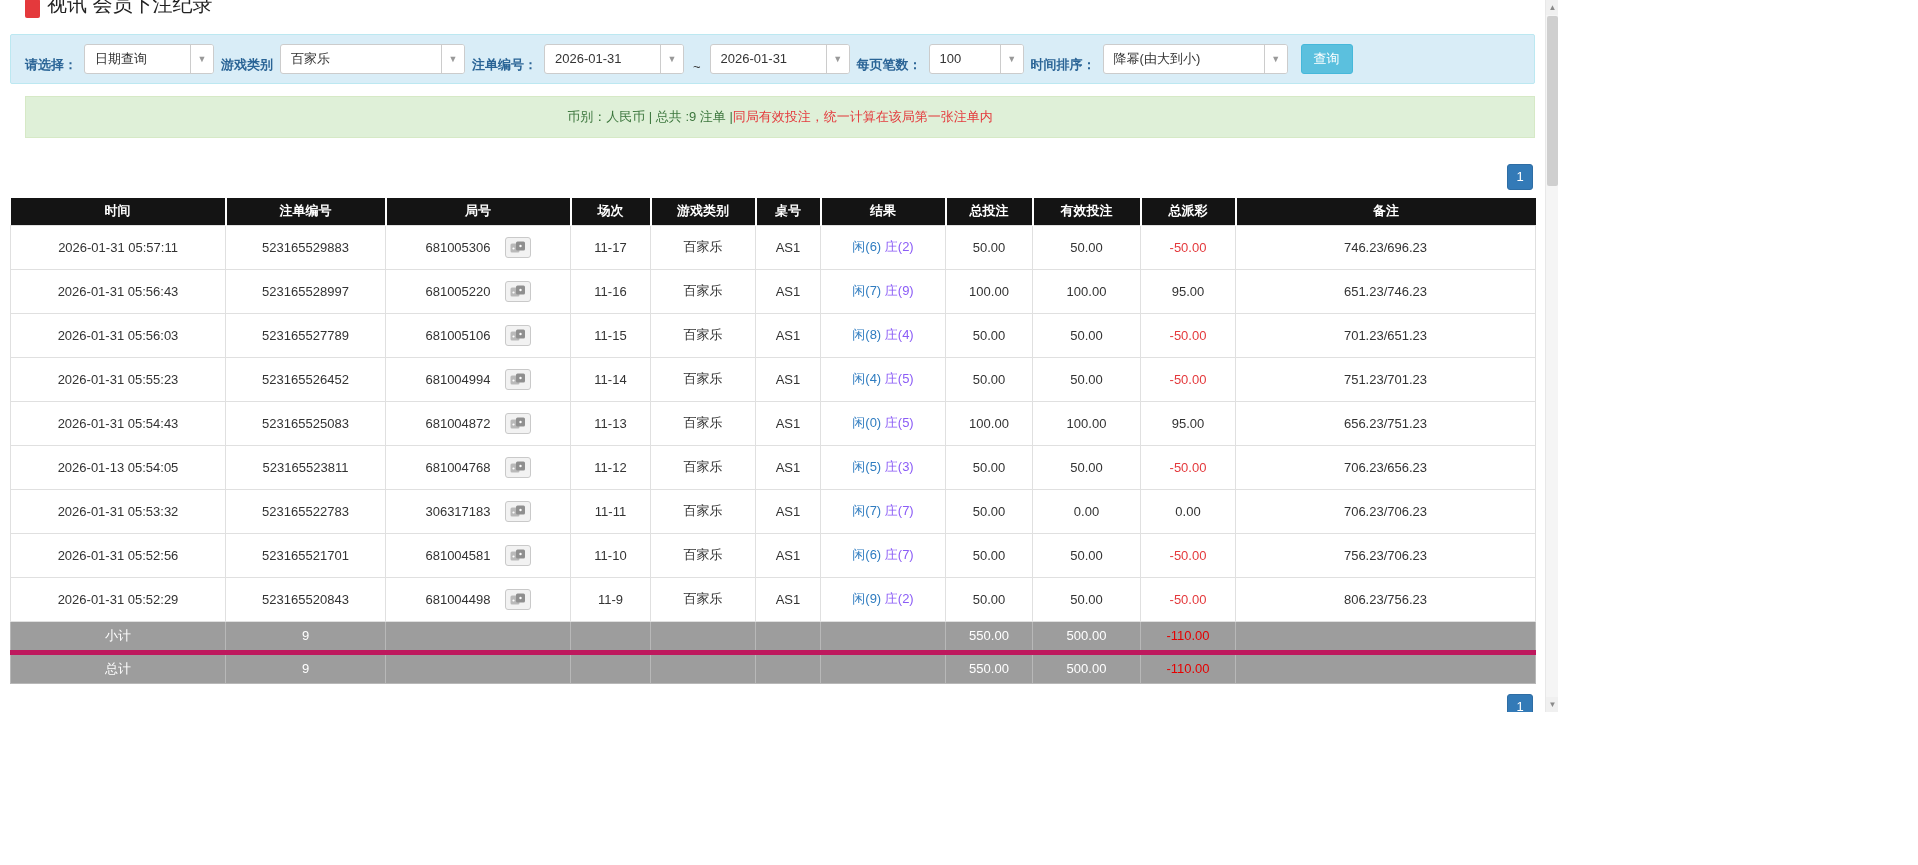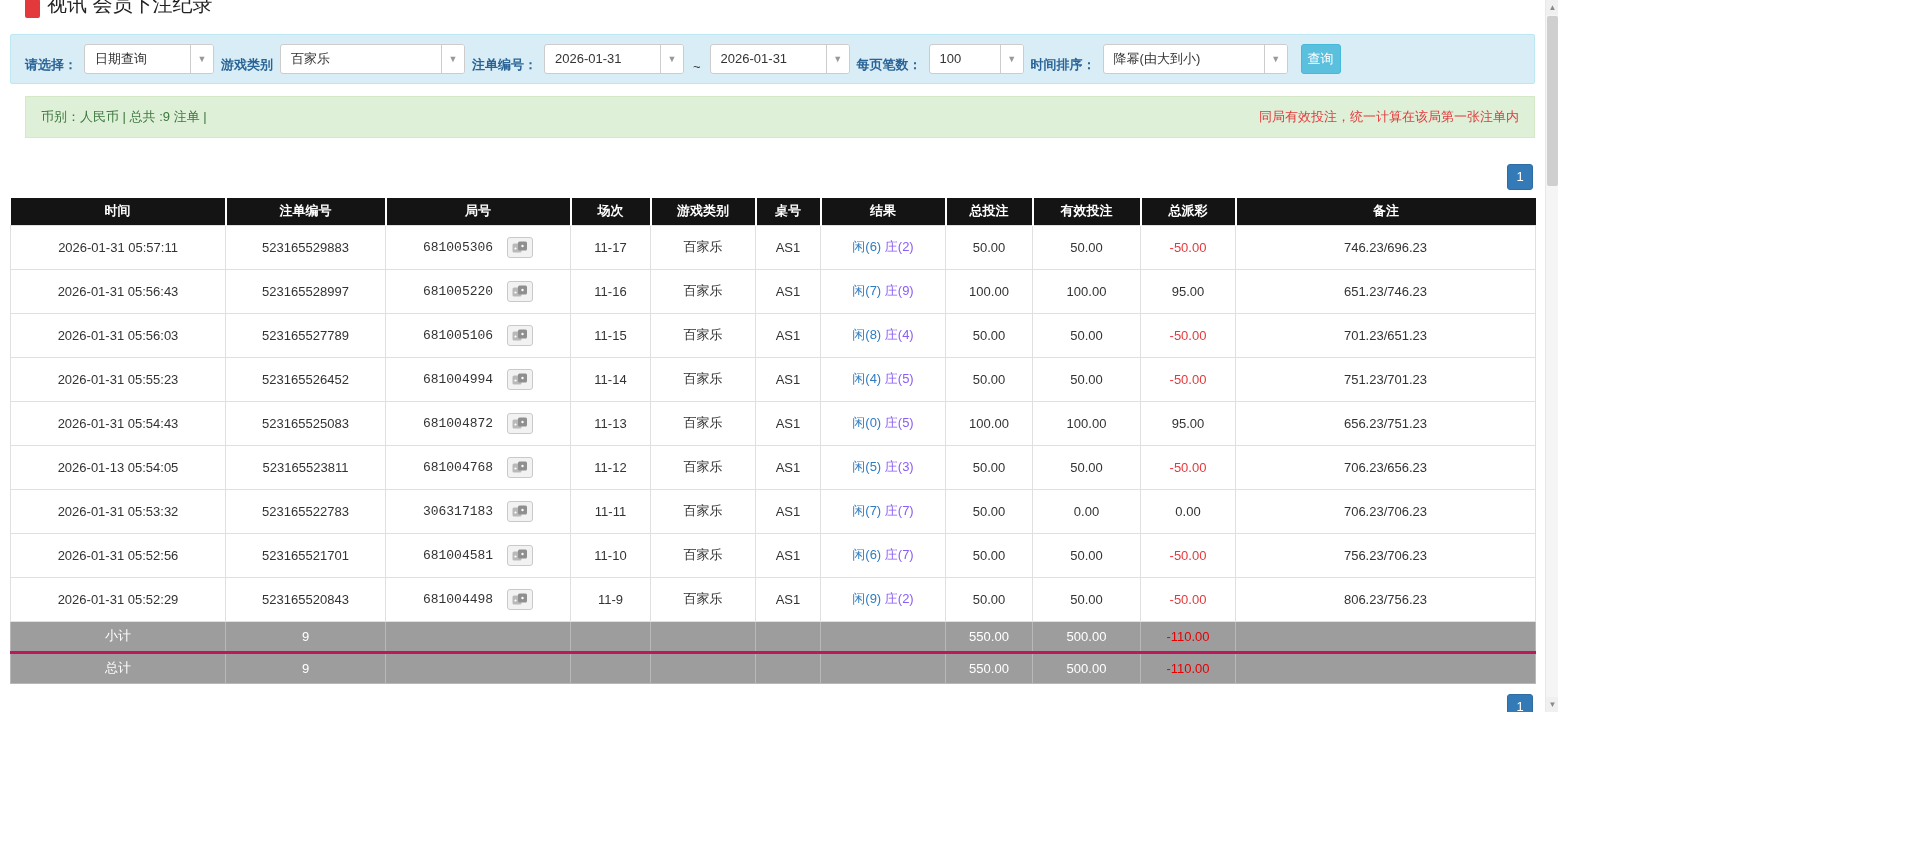--- a/index.html
+++ b/index.html
@@ -35,29 +35,29 @@
     width: 23px; border-left: 1px solid #ccc; display: flex; align-items: center;
     justify-content: center; color: #999; font-size: 9px; background: #fff; flex: 0 0 auto;
   }
   .w-select1 { width: 130px; }
   .w-game    { width: 185px; }
   .w-date    { width: 140px; }
   .w-perpage { width: 95px; }
   .w-sort    { width: 185px; }
   .tilde { font-size: 13px; color: #333; padding: 0 2px; }
   .btn-query {
-    margin-left: 6px; height: 30px; padding: 0 6px; background: #5bc0de;
+    margin-left: 6px; height: 30px; padding: 0 12px; background: #5bc0de;
     border: 1px solid #46b8da; border-radius: 3px; color: #fff; font-size: 13px;
     line-height: 28px; cursor: pointer; white-space: nowrap;
   }
 
   
   .info-bar {
     margin: 12px 10px 0 25px; background: #dff0d8; border: 1px solid #d6e9c6;
-    padding: 4px 15px; height: 42px; display: flex; justify-content: space-between;
+    padding: 4px 15px; height: 42px; display: flex; justify-content: center;
     align-items: center; font-size: 13px;
   }
   .info-left { color: #3c763d; }
   .info-right { color: #e4393c; }
 
   
   .pagination-top { margin: 26px 12px 8px 10px; text-align: right; }
   .pagination-bottom { margin: 10px 12px 0 10px; text-align: right; }
   .page-btn {
     display: inline-block; min-width: 26px; height: 26px; line-height: 24px;
@@ -69,34 +69,34 @@
   table.records { width: 1525px; margin: 6px 10px 0 10px; border-collapse: collapse; font-size: 13px; table-layout: fixed; }
   .records th {
     background: #141414; color: #fff; font-weight: bold; height: 27px;
     border-left: 2px solid #fff; text-align: center; font-size: 13px;
   }
   .records th:first-child { border-left: none; }
   .records td {
     border: 1px solid #e0e0e0; height: 44px; text-align: center;
     color: #333; background: #fff; padding: 2px 4px; overflow: hidden;
   }
-  .round-wrap { display: inline-flex; align-items: center; gap: 14px; font-family: Liberation Mono, monospace; }
+  .round-wrap { display: inline-flex; align-items: center; gap: 14px; }
   .round-icon {
     display: inline-flex; align-items: center; justify-content: center;
     width: 26px; height: 21px; border: 1px solid #c9c9c9; border-radius: 3px;
     background: #f2f2f2; cursor: pointer;
   }
   .res-player { color: #2f7cc0; }
   .res-banker { color: #8b5cf6; }
   .bet-link { color: #337ab7; cursor: pointer; }
   td.neg { color: #e4393c; }
 
   tr.summary td { background: #9d9d9d; color: #fff; height: 31px; border: 1px solid #b8b8b8; font-size: 13px; }
   tr.summary td.neg { color: #e60000; }
-  tr.total td { border-top: 3px solid #be185d; }
+  tr.total td { border-top: 5px solid #be185d; }
 
   
   .scrollbar {
     position: absolute; top: 0; right: 0; width: 13px; height: 712px;
     background: #f5f5f5; border-left: 1px solid #e8e8e8;
   }
   .sb-btn {
     position: absolute; left: 0; width: 13px; height: 15px; display: flex;
     align-items: center; justify-content: center; font-size: 8px; color: #8a8a8a;
     background: #f0f0f0; cursor: pointer;

